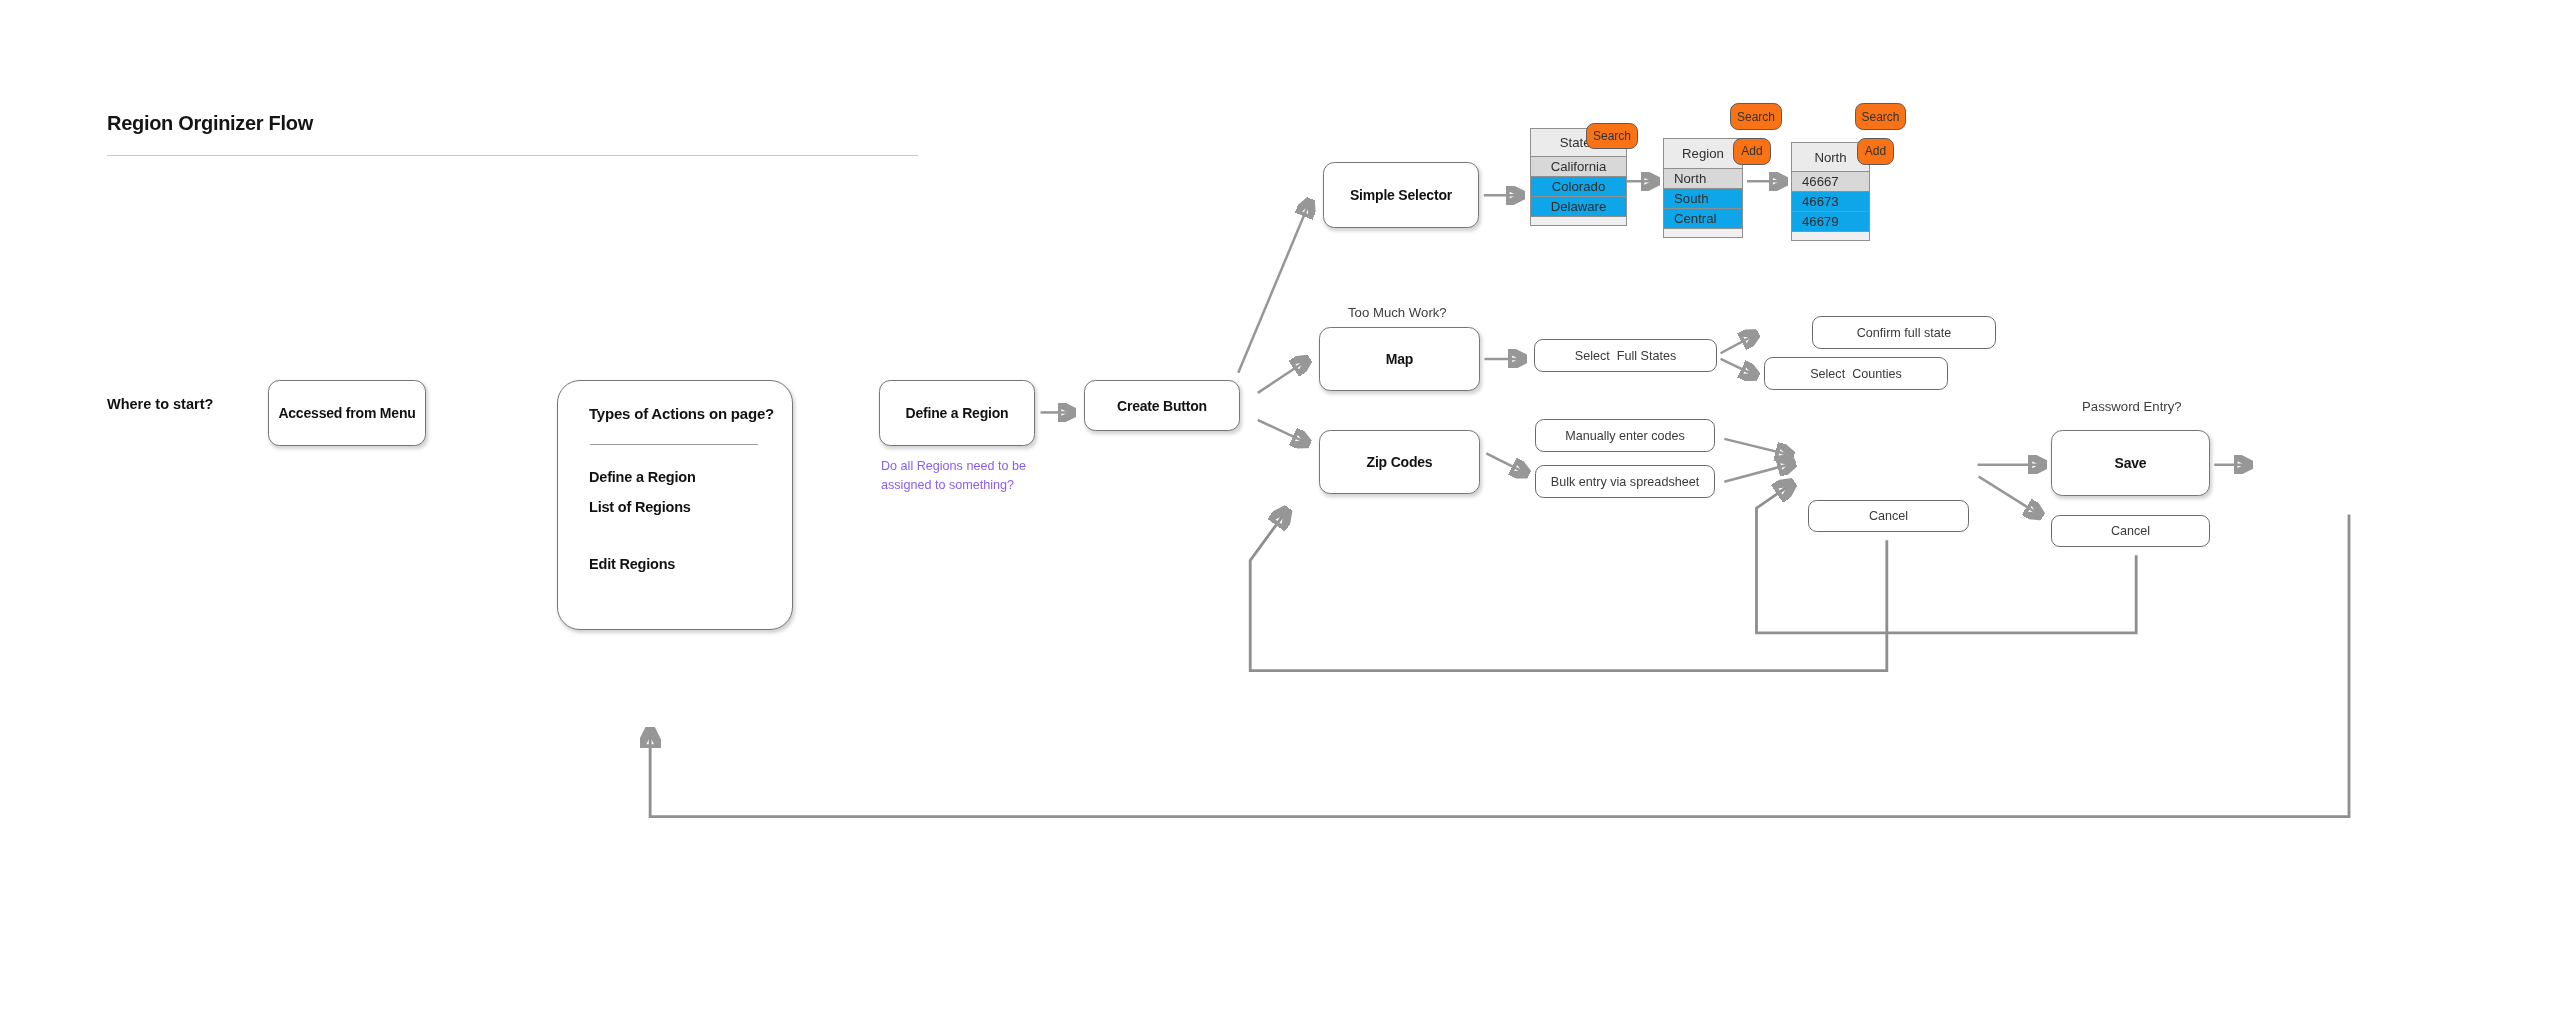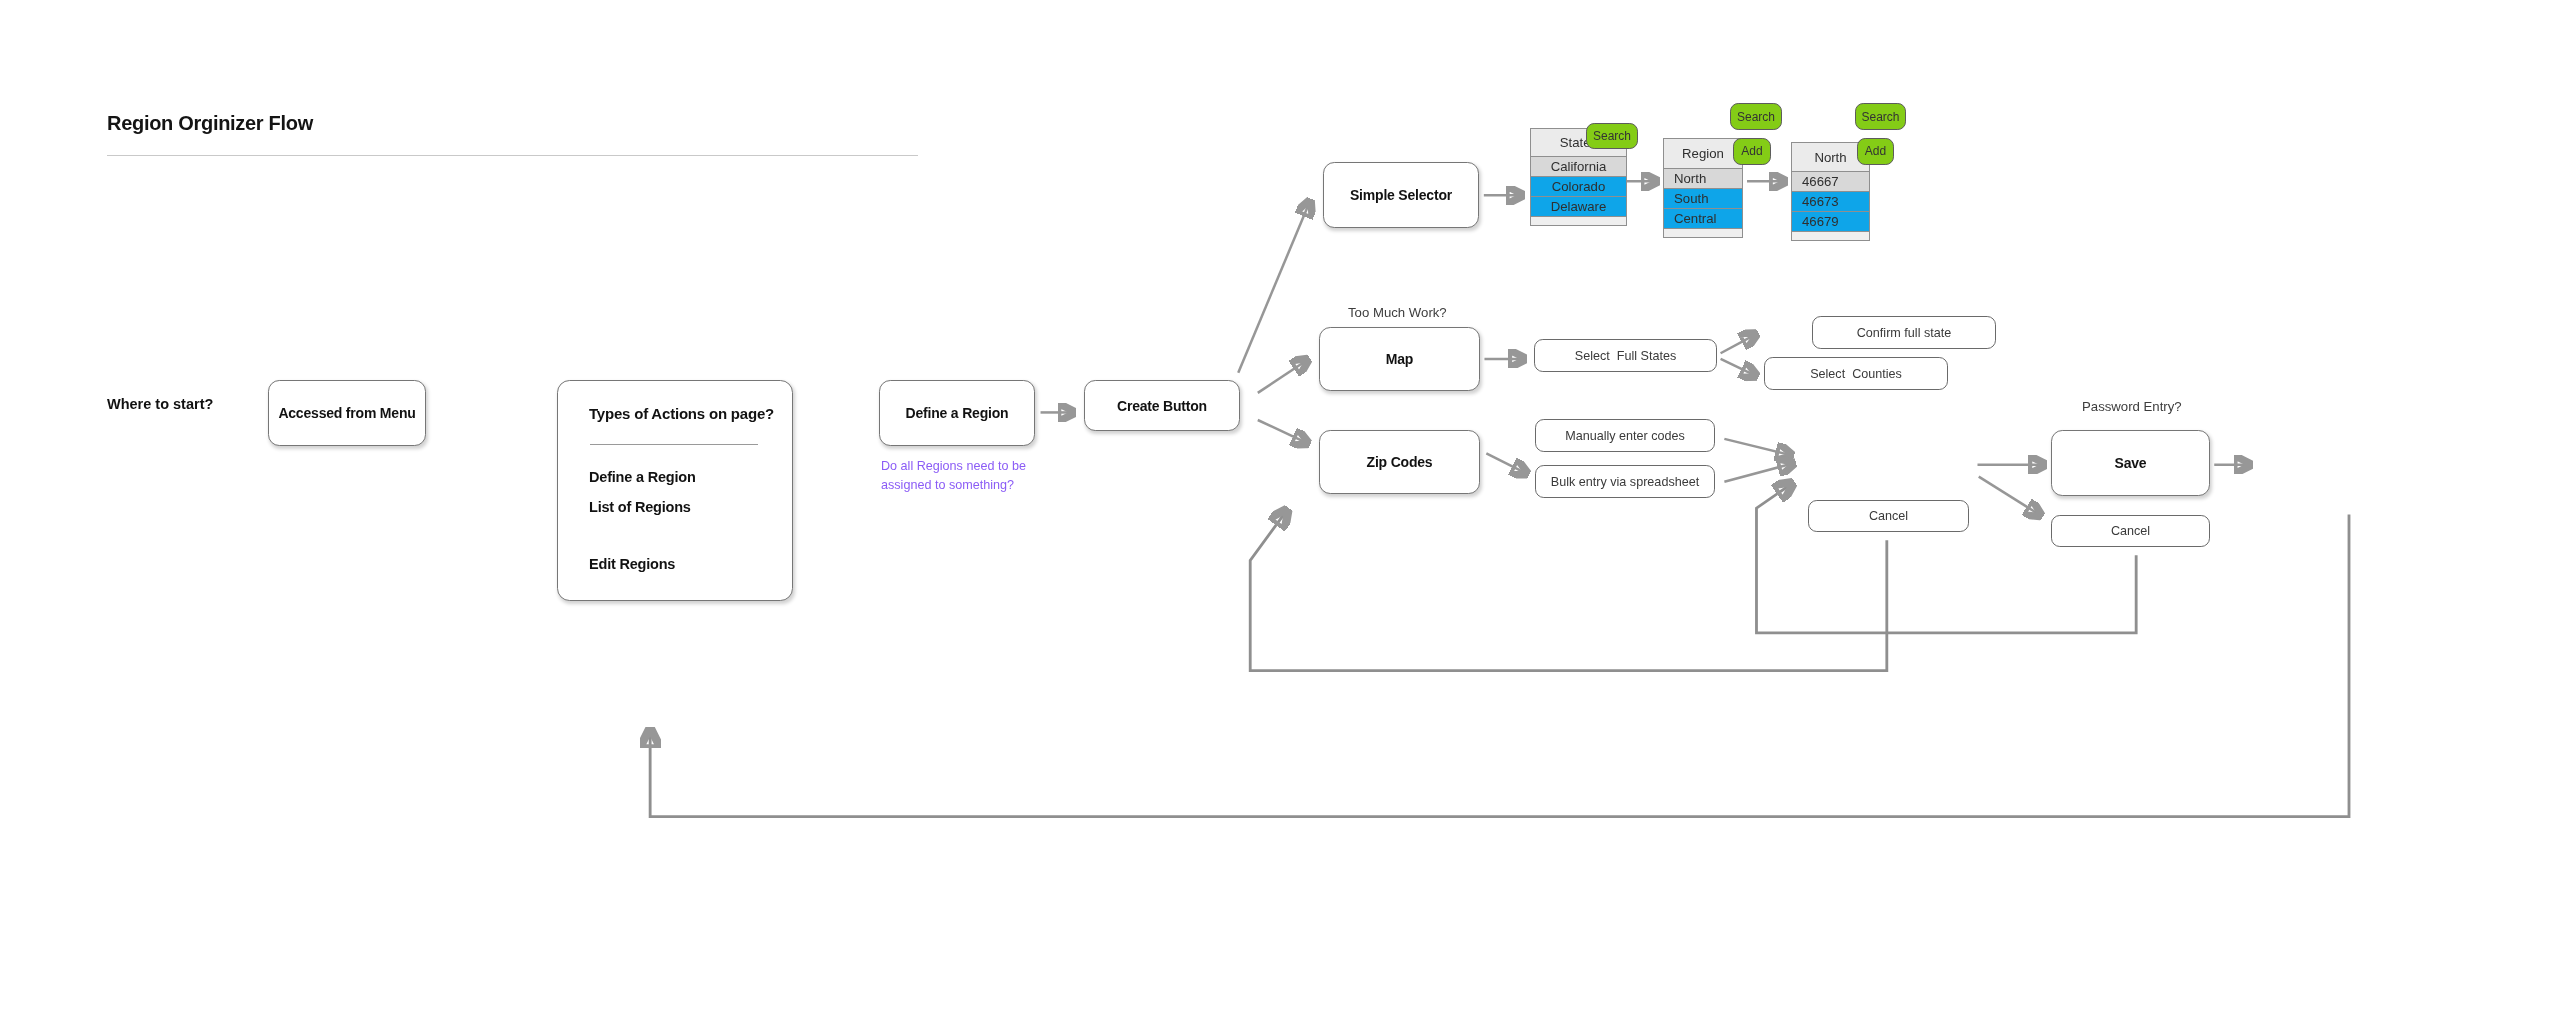--- a/index.html
+++ b/index.html
@@ -21,21 +21,21 @@
   .panel{position:absolute;box-sizing:border-box;background:#fff;border:1.9px solid #767676;border-radius:12.6px;
          box-shadow:1.9px 2.5px 3.8px rgba(0,0,0,0.18);z-index:2;}
   .panel .heading{position:absolute;left:31px;top:24px;font-weight:bold;font-size:15px;color:#121212;letter-spacing:-0.2px;}
   .panel .rule{position:absolute;left:32px;top:63px;width:168px;border-top:1.3px solid #9a9a9a;}
   .panel .item{position:absolute;left:31px;font-weight:bold;font-size:14.5px;color:#121212;letter-spacing:-0.2px;}
 
   .pill{position:absolute;box-sizing:border-box;background:#fff;border:1.6px solid #6a6a6a;border-radius:8.8px;
         display:flex;align-items:center;justify-content:center;text-align:center;
         font-size:12.6px;color:#3a3a3a;white-space:pre;z-index:2;}
 
-  .btn{position:absolute;box-sizing:border-box;background:#84cc16;border:1.6px solid #5c5c5c;border-radius:8.2px;
+  .btn{position:absolute;box-sizing:border-box;background:#f97316;border:1.6px solid #5c5c5c;border-radius:8.2px;
        display:flex;align-items:center;justify-content:center;font-size:12px;color:#333;z-index:6;}
 
   .wtable{position:absolute;box-sizing:border-box;border:1.3px solid #8f8f8f;background:#efefef;z-index:3;}
   .wtable .thead{box-sizing:border-box;background:#ebebeb;display:flex;align-items:center;justify-content:center;
                  font-size:13.2px;color:#2f2f2f;}
   .wtable .trow{box-sizing:border-box;height:20px;border-top:1.3px solid #8f8f8f;background:#0ea5e9;
                 display:flex;align-items:center;font-size:13.2px;color:#2f2f2f;}
   .wtable .trow.center{justify-content:center;}
   .wtable .trow.left{justify-content:flex-start;padding-left:10px;}
   .wtable .trow.sel{background:#d8d8d8;}
@@ -79,21 +79,21 @@
 
   <div class="title">Region Orginizer Flow</div>
   <div class="title-rule"></div>
 
   <div class="plain bold" style="left:107px;top:396px;">Where to start?</div>
 
   <div class="node" style="left:268px;top:380px;width:158px;height:66px;">
     <span>Accessed from Menu</span>
   </div>
 
-  <div class="panel" style="left:557px;top:380px;width:236px;height:221px;">
+  <div class="panel" style="left:557px;top:380px;width:236px;height:250px;border-radius:23px;">
     <div class="heading">Types of Actions on page?</div>
     <div class="rule"></div>
     <div class="item" style="top:88px;">Define a Region</div>
     <div class="item" style="top:118px;">List of Regions</div>
     <div class="item" style="top:139px;margin-top:36px;">Edit Regions</div>
   </div>
 
   <div class="node" style="left:879px;top:380px;width:156px;height:66px;">
     <span>Define a Region</span>
   </div>

